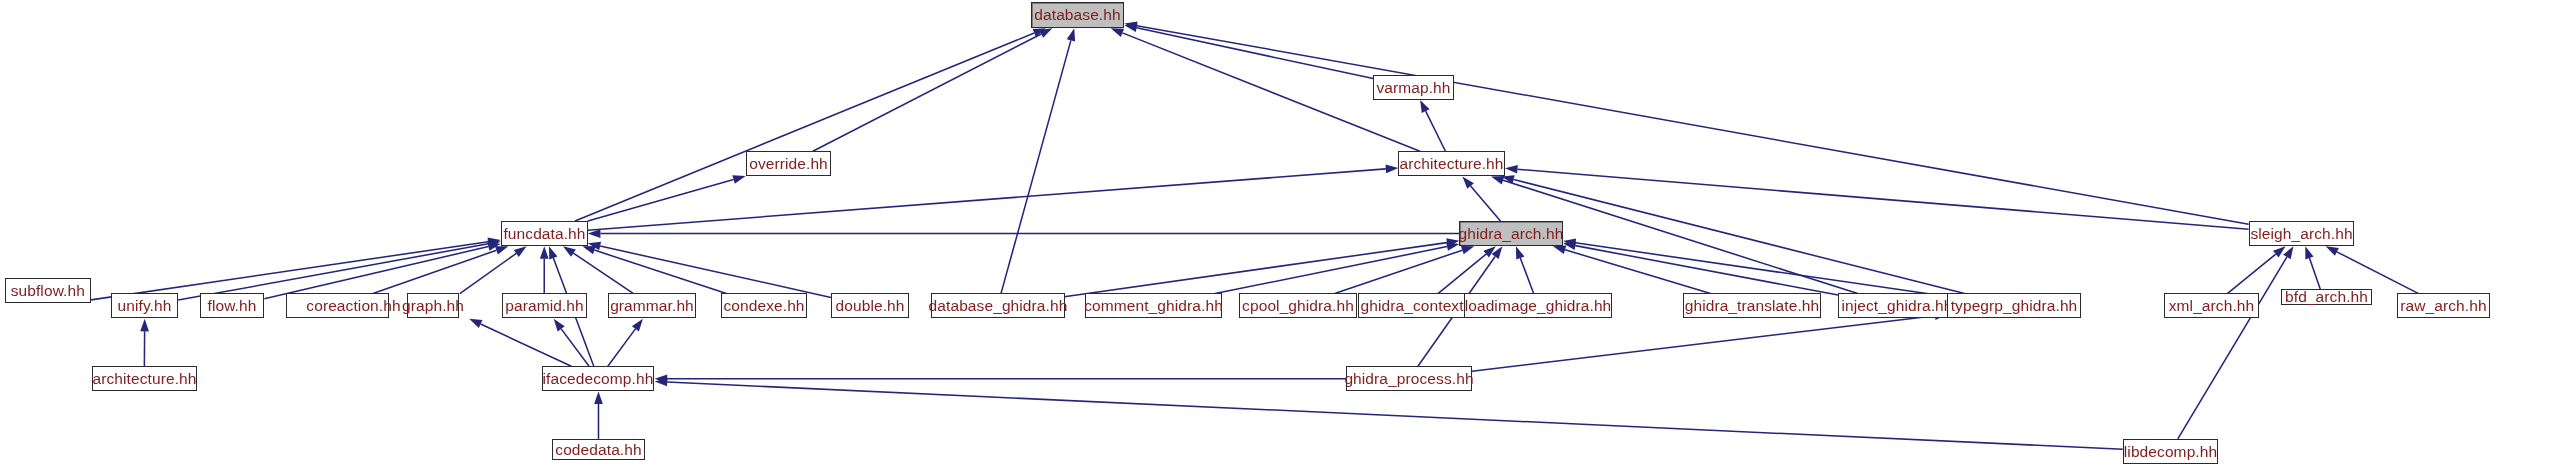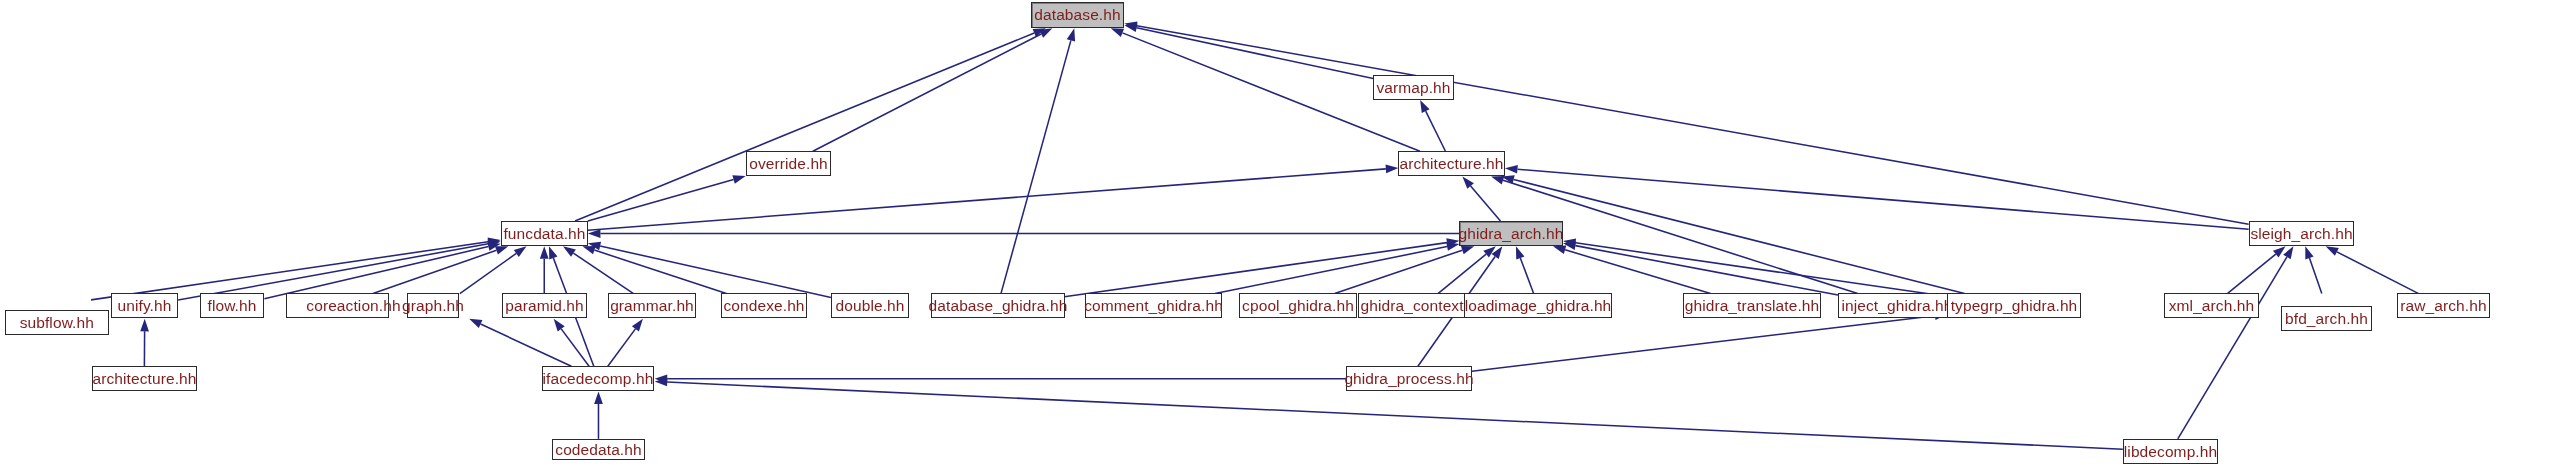--- a/index.html
+++ b/index.html
@@ -156,21 +156,21 @@
     </div>
     <div class="node" style="left: 501px; top: 221px; width: 87px; height: 25px;">
       <span class="node-label">funcdata.hh</span>
     </div>
     <div class="node root" style="left: 1459px; top: 221px; width: 104px; height: 25px;">
       <span class="node-label">ghidra_arch.hh</span>
     </div>
     <div class="node" style="left: 2249px; top: 221px; width: 105px; height: 25px;">
       <span class="node-label">sleigh_arch.hh</span>
     </div>
-    <div class="node" style="left: 4.8px; top: 310px; width: 104px; height: 25px;">
+    <div class="node" style="left: 4.8px; top: 278px; width: 86px; height: 25px;">
       <span class="node-label">subflow.hh</span>
     </div>
     <div class="node" style="left: 111px; top: 293px; width: 67px; height: 25px;">
       <span class="node-label">unify.hh</span>
     </div>
     <div class="node" style="left: 200px; top: 293px; width: 64px; height: 25px;">
       <span class="node-label">flow.hh</span>
     </div>
     <div class="node" style="left: 286px; top: 293px; width: 103px; height: 25px; padding-left: 32px;">
       <span class="node-label">coreaction.hh</span>
@@ -210,21 +210,21 @@
     </div>
     <div class="node" style="left: 1838px; top: 293px; width: 118px; height: 25px;">
       <span class="node-label">inject_ghidra.hh</span>
     </div>
     <div class="node" style="left: 1947px; top: 293px; width: 134px; height: 25px;">
       <span class="node-label">typegrp_ghidra.hh</span>
     </div>
     <div class="node" style="left: 2164px; top: 293px; width: 95px; height: 25px;">
       <span class="node-label">xml_arch.hh</span>
     </div>
-    <div class="node" style="left: 2281px; top: 306px; width: 91px; height: 25px;">
+    <div class="node" style="left: 2281px; top: 289px; width: 91px; height: 16px;">
       <span class="node-label">bfd_arch.hh</span>
     </div>
     <div class="node" style="left: 2397px; top: 293px; width: 93px; height: 25px;">
       <span class="node-label">raw_arch.hh</span>
     </div>
     <div class="node" style="left: 92px; top: 366px; width: 105px; height: 25px;">
       <span class="node-label">architecture.hh</span>
     </div>
     <div class="node" style="left: 542px; top: 366px; width: 112px; height: 25px;">
       <span class="node-label">ifacedecomp.hh</span>

